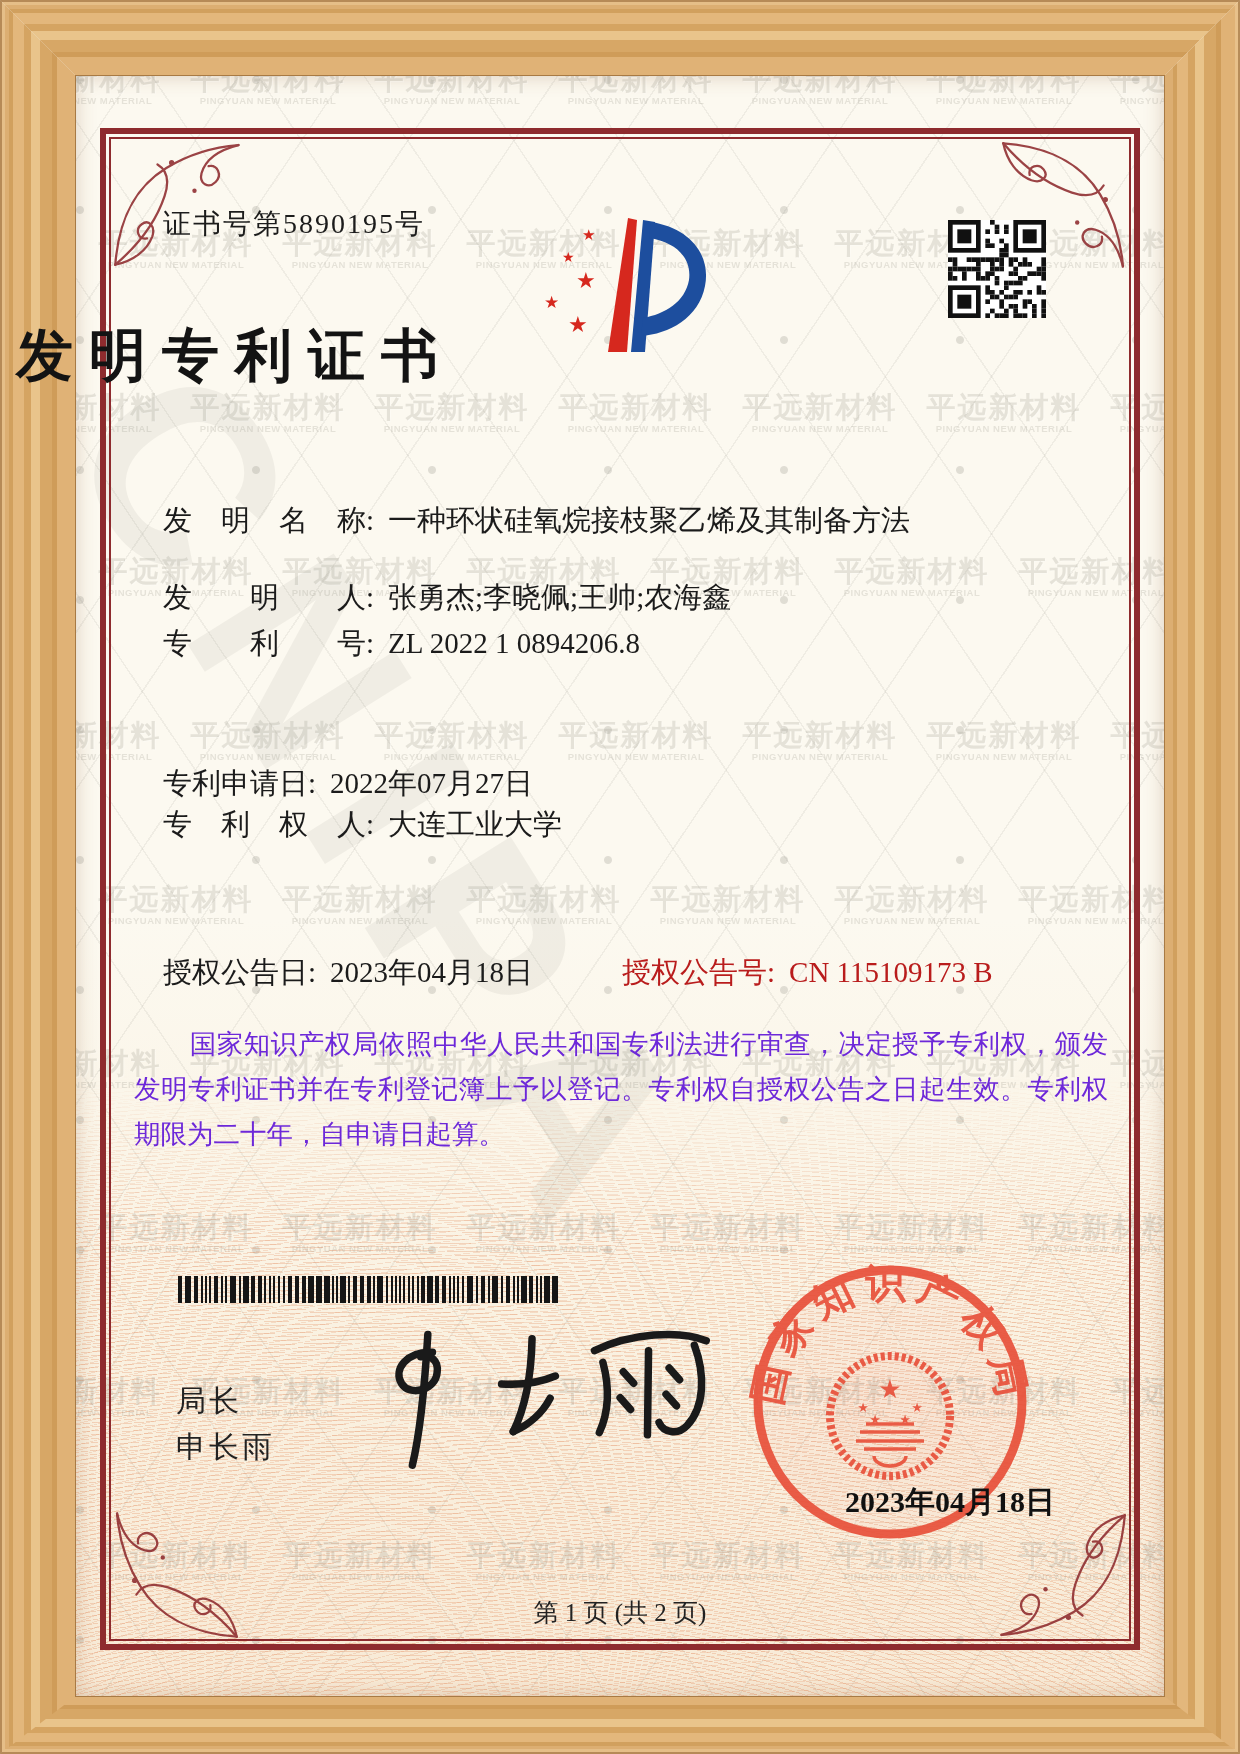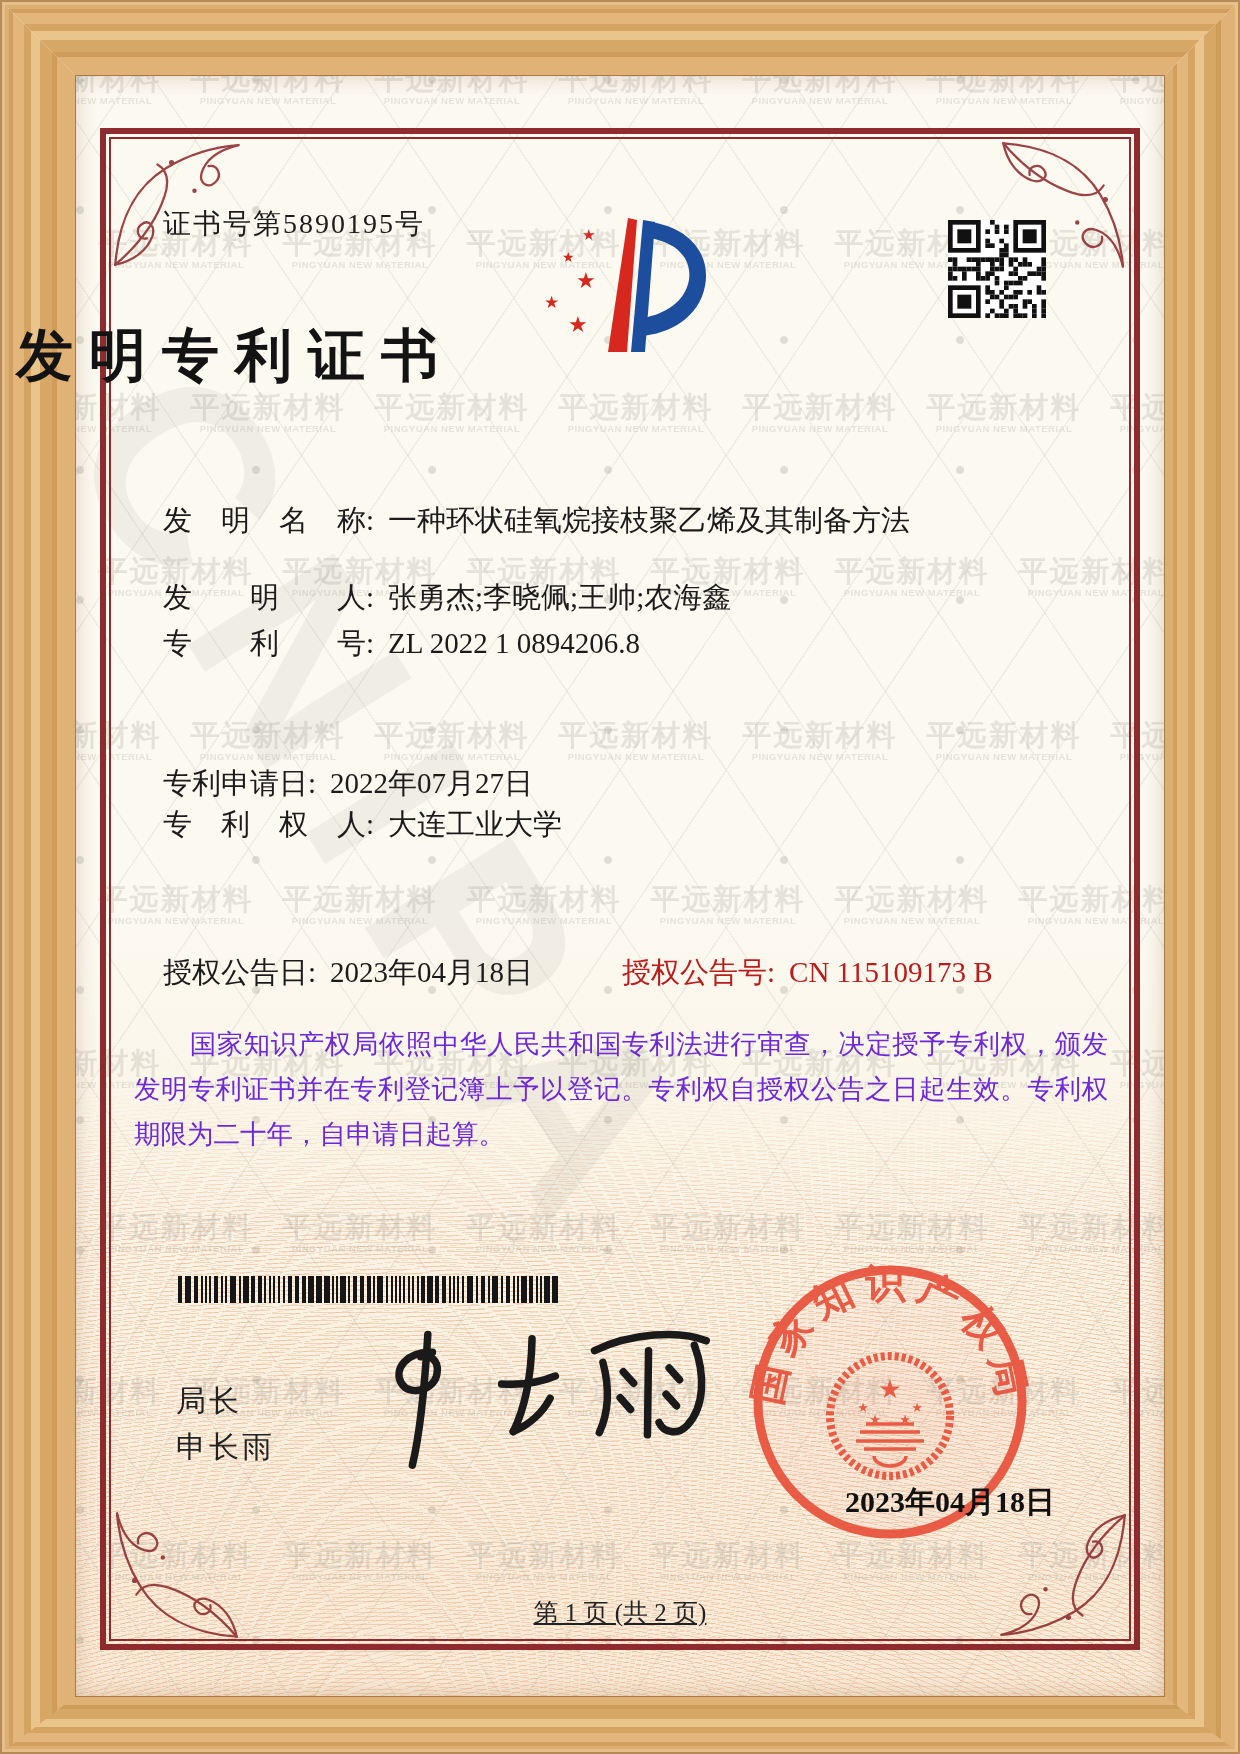--- a/index.html
+++ b/index.html
@@ -85,21 +85,21 @@
 
   .barcode { position:absolute; left:178px; top:1276px; width:384px; height:27px; }
 
   .d-role { position:absolute; left:176px; top:1386px; font:500 30px/1 "Liberation Sans","DejaVu Sans",sans-serif; color:#222; letter-spacing:3px; }
   .d-name { position:absolute; left:176px; top:1432px; font:500 30px/1 "Liberation Sans","DejaVu Sans",sans-serif; color:#222; letter-spacing:3px; }
   .signature { position:absolute; left:352px; top:1312px; width:410px; height:165px; transform:rotate(-2deg); }
 
   .seal { position:absolute; left:744px; top:1256px; width:292px; height:292px; opacity:.92; }
   .seal-date { position:absolute; left:845px; top:1482px; font-size:30px; font-weight:600; color:#111; letter-spacing:0; z-index:6; }
 
-  .page-num { position:absolute; left:0; top:1596px; width:1240px; text-align:center; font-size:25px; color:#222;text-decoration:underline; }
+  .page-num { position:absolute; left:0; top:1596px; width:1240px; text-align:center; font-size:25px; color:#222; }
   .note { position:absolute; left:0; top:1658px; width:1240px; text-align:center; font-size:30px; color:#1d1d1d; letter-spacing:5px; }
 
   .z { position:absolute; z-index:3; }
 </style>
 </head>
 <body>
 
 <div class="page">
 
   <div class="wood wood-top"></div>

